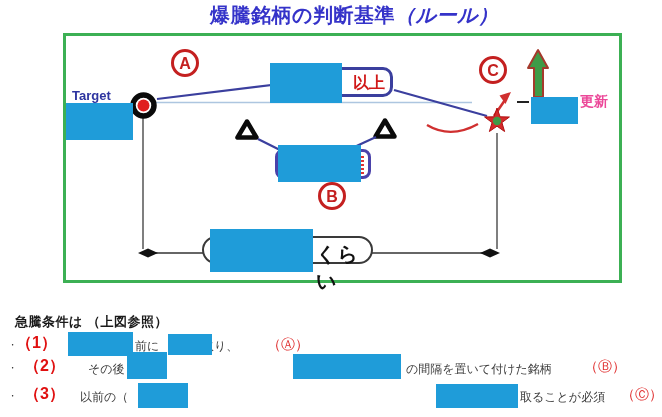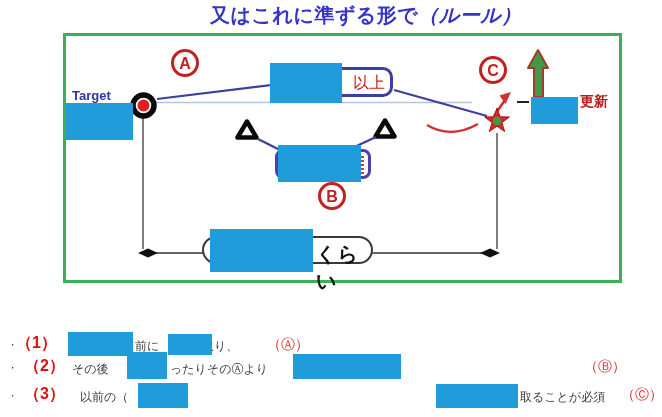--- a/index.html
+++ b/index.html
@@ -5,46 +5,46 @@
   html,body{margin:0;padding:0;background:#fff;}
   #page{position:relative;width:662px;height:417px;background:#ffffff;overflow:hidden;
         font-family:"Liberation Sans",sans-serif;}
   .abs{position:absolute;}
   #title{left:210px;top:2px;font-size:20px;font-weight:bold;color:#3533c9;letter-spacing:0.5px;white-space:nowrap;}
   #title .suffix{font-style:italic;margin-top:33px;}
   #frame{left:63px;top:33px;width:553px;height:244px;border:3px solid #3cb054;background:transparent;}
   #diagram-svg{left:0;top:0;width:662px;height:417px;z-index:1;}
   .roundbox{background:#fff;z-index:2;box-sizing:border-box;}
   #ijou-box{left:287px;top:67px;width:106px;height:30px;border:3px solid #3b3f9e;border-radius:10px;}
-  #ijou-box span{position:absolute;right:5px;top:3px;color:#d01818;font-weight:normal;font-size:16px;}
+  #ijou-box span{position:absolute;right:5px;top:3px;color:#d01818;font-weight:bold;font-size:16px;}
   #b-box{left:275px;top:149px;width:96px;height:30px;border:3px solid #4a42aa;border-radius:8px;}
   #b-frag{position:absolute;right:4px;top:4px;width:9px;height:18px;
           background:repeating-linear-gradient(#d33 0 2px,#fff 2px 4px);}
   #kurai-box{left:202px;top:236px;width:171px;height:28px;border:2px solid #3a3a3a;border-radius:14px;}
   #kurai-box span{position:absolute;left:112px;top:3px;color:#111;font-weight:bold;font-size:20px;letter-spacing:1px;}
   .circ{width:28px;height:28px;border:3px solid #c42020;border-radius:50%;z-index:3;
         color:#c42020;font-weight:bold;font-size:16px;text-align:center;line-height:23px;box-sizing:border-box;background:transparent;}
   #label-a{left:171px;top:49px;}
   #label-c{left:479px;top:56px;}
   #label-b{left:318px;top:182px;}
   #target-label{left:72px;top:88px;color:#2e35a0;font-weight:bold;font-size:13px;}
-  #koushin-label{left:580px;top:93px;color:#b91c1c;font-weight:bold;font-size:14px;}
+  #koushin-label{left:580px;top:93px;color:#ec4899;font-weight:bold;font-size:14px;}
   .censor{background:#1f9cd9;z-index:5;}
   .jp{color:#3c3c3c;font-size:12px;white-space:nowrap;z-index:2;}
   .num{color:#e01010;font-weight:bold;font-size:16px;white-space:nowrap;z-index:2;}
   .ref{color:#e03030;font-size:14px;white-space:nowrap;z-index:2;}
   .bullet{color:#222;font-size:9px;z-index:2;}
   #notes-heading{left:15px;top:313px;color:#1a1a1a;font-weight:bold;font-size:13px;letter-spacing:0.5px;}
 </style>
 </head>
 <body>
 
 <div id="page">
 
-  <div class="abs" id="title"><span>又はこれに準ずる形で</span><span class="suffix">（ルール）</span></div>
+  <div class="abs" id="title"><span>爆騰銘柄の判断基準</span><span class="suffix">（ルール）</span></div>
 
   <div class="abs" id="frame"></div>
 
   <svg class="abs" id="diagram-svg" viewBox="0 0 662 417">
 
     <line x1="156" y1="102.5" x2="472" y2="102.5" stroke="#adc6e0" stroke-width="1.4"></line>
 
     <line x1="157" y1="99" x2="288" y2="83" stroke="#3b3f9e" stroke-width="2.2"></line>
 
     <line x1="394" y1="90" x2="487" y2="116" stroke="#3b3f9e" stroke-width="2.2"></line>
@@ -94,35 +94,36 @@
 
   <div class="abs" id="target-label">Target</div>
   <div class="abs" id="koushin-label">更新</div>
 
   <div class="abs censor" style="left:66px;top:103px;width:67px;height:37px;"></div>
   <div class="abs censor" style="left:270px;top:63px;width:72px;height:40px;"></div>
   <div class="abs censor" style="left:278px;top:145px;width:83px;height:37px;"></div>
   <div class="abs censor" style="left:531px;top:97px;width:47px;height:27px;"></div>
   <div class="abs censor" style="left:210px;top:229px;width:103px;height:43px;"></div>
 
+  <div class="abs" id="notes-heading">急騰条件は （上図参照）</div>
 
   <span class="abs bullet" style="left:8px;top:339px;">・</span>
   <span class="abs num" style="left:16px;top:333px;">（1）</span>
   <div class="abs censor" style="left:68px;top:332px;width:65px;height:24px;"></div>
   <span class="abs jp" style="left:135px;top:338px;">前に</span>
   <div class="abs censor" style="left:168px;top:334px;width:44px;height:21px;"></div>
   <span class="abs jp" style="left:202px;top:338px;">取り、</span>
   <span class="abs ref" style="left:267px;top:336px;">（Ⓐ）</span>
 
   <span class="abs bullet" style="left:8px;top:362px;">・</span>
   <span class="abs num" style="left:24px;top:356px;">（2）</span>
-  <span class="abs jp" style="left:72px;top:361px;">その後</span>
+  <span class="abs jp" style="left:88px;top:361px;">その後</span>
   <div class="abs censor" style="left:127px;top:352px;width:40px;height:27px;"></div>
-  <span class="abs jp" style="left:170px;top:361px;">ったりそのⒶより</span>
   <div class="abs censor" style="left:293px;top:354px;width:108px;height:25px;"></div>
+  <span class="abs jp" style="left:406px;top:361px;">の間隔を置いて付けた銘柄</span>
   <span class="abs ref" style="left:584px;top:358px;">（Ⓑ）</span>
 
   <span class="abs bullet" style="left:8px;top:390px;">・</span>
   <span class="abs num" style="left:24px;top:384px;">（3）</span>
   <span class="abs jp" style="left:80px;top:389px;text-align:right;">以前の（</span>
   <div class="abs censor" style="left:138px;top:383px;width:50px;height:25px;"></div>
   <div class="abs censor" style="left:436px;top:384px;width:82px;height:24px;"></div>
   <span class="abs jp" style="left:520px;top:389px;">取ることが必須</span>
   <span class="abs ref" style="left:621px;top:386px;">（Ⓒ）</span>
 

